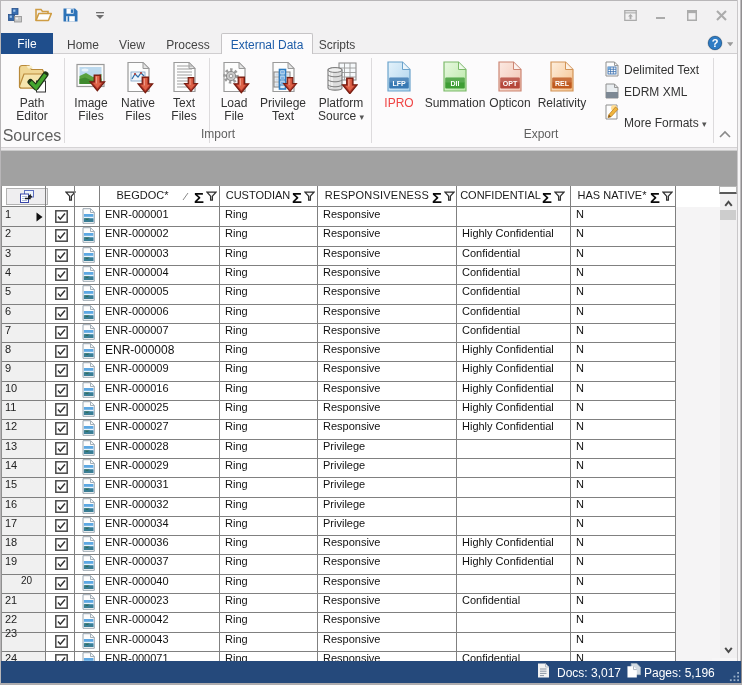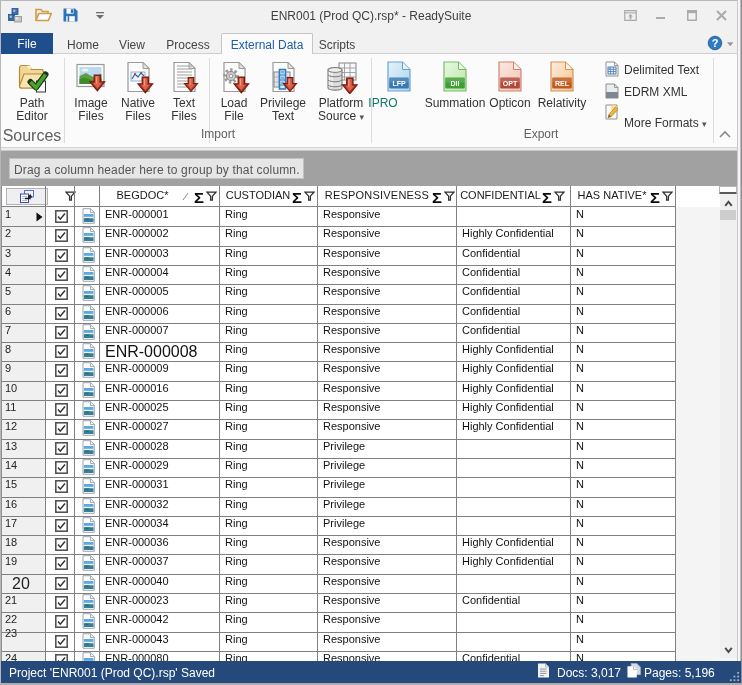--- a/index.html
+++ b/index.html
@@ -37,21 +37,20 @@
 <path d="M0.5 0.5 H12 L14.5 3 V13.5 H0.5 Z" fill="#2d73b8"></path>
 <rect x="3.5" y="0.5" width="7" height="5.2" fill="#fdfdfd"></rect>
 <rect x="7.8" y="1.3" width="2.2" height="3.6" fill="#2d73b8"></rect>
 <rect x="3.2" y="8.2" width="8.6" height="5.3" fill="#fdfdfd"></rect>
 <rect x="4.6" y="8.2" width="1.6" height="5.3" fill="#2d73b8"></rect>
 </svg>
 <svg class="a" style="left:95px;top:12px" width="10" height="7" viewBox="0 0 10 7">
 <rect x="1" y="0" width="8" height="1.3" fill="#6f6f6f"></rect>
 <path d="M1 3 H9 L5 7 Z" fill="#6f6f6f"></path>
 </svg>
-<div class="a" style="left:371px;top:9px;transform:translateX(-50%);white-space:nowrap;font-size:12px;color:#3f3f3f">ENR001 (Prod QC).rsp* - ReadySuite</div>
 <svg class="a" style="left:623px;top:10px" width="15" height="11" viewBox="0 0 15 13">
 <rect x="0.75" y="0.75" width="13.5" height="11.5" fill="none" stroke="#ababab" stroke-width="1.5"></rect>
 <line x1="0.75" y1="3.4" x2="14.25" y2="3.4" stroke="#ababab" stroke-width="1.3"></line>
 <path d="M7.5 4.6 L10.4 7.8 H8.6 V11 H6.4 V7.8 H4.6 Z" fill="#ababab"></path>
 </svg>
 <div class="a" style="left:656px;top:16.5px;width:9px;height:2.6px;background:#ababab"></div>
 <svg class="a" style="left:687px;top:10px" width="10" height="11" viewBox="0 0 10 11">
 <rect x="0.75" y="0.75" width="8.5" height="9.5" fill="none" stroke="#ababab" stroke-width="1.5"></rect>
 <rect x="0.75" y="0.75" width="8.5" height="2.4" fill="#ababab"></rect>
 </svg>
@@ -201,21 +200,21 @@
           <stop offset="1" stop-color="#aed4ed"></stop>
         </linearGradient>
       </defs>
       <path d="M1 1 H15.5 L23 8.5 V30 H1 Z" fill="url(#gLFP)" stroke="#6ba3cc" stroke-width="1.2"></path>
       <path d="M15.5 1 L15.5 8.5 H23 Z" fill="#ffffff" opacity="0.65"></path>
       <path d="M15.5 1 L15.5 8.5 H23" fill="none" stroke="#6ba3cc" stroke-width="1"></path>
       <rect x="2.2" y="16.5" width="19.6" height="11" rx="1" fill="#3879b3"></rect>
       <rect x="2.2" y="16.5" width="19.6" height="5" rx="1" fill="#ffffff" opacity="0.14"></rect>
       <text x="12" y="24.8" font-size="7" font-weight="bold" fill="#fff" text-anchor="middle" font-family="Liberation Sans">LFP</text>
     </svg>
-<div class="a" style="left:383px;top:96px;transform:translateX(-50%);white-space:nowrap;font-size:12px;color:#0f766e">IPRO</div>
+<div class="a" style="left:399px;top:96px;transform:translateX(-50%);white-space:nowrap;font-size:12px;color:#ef4444">IPRO</div>
 <svg class="a" style="left:443px;top:61px" width="24" height="31" viewBox="0 0 24 31">
       <defs>
         <linearGradient id="gDII" x1="0" y1="0" x2="1" y2="1">
           <stop offset="0" stop-color="#e8f8e0"></stop>
           <stop offset="1" stop-color="#b8e8a6"></stop>
         </linearGradient>
       </defs>
       <path d="M1 1 H15.5 L23 8.5 V30 H1 Z" fill="url(#gDII)" stroke="#7cb96a" stroke-width="1.2"></path>
       <path d="M15.5 1 L15.5 8.5 H23 Z" fill="#ffffff" opacity="0.65"></path>
       <path d="M15.5 1 L15.5 8.5 H23" fill="none" stroke="#7cb96a" stroke-width="1"></path>
@@ -269,23 +268,20 @@
     </svg>
 <div class="a" style="left:624px;top:85px;white-space:nowrap;font-size:12px;color:#333">EDRM XML</div>
 <svg class="a" style="left:604px;top:104px" width="16" height="16" viewBox="0 0 16 16">
       <path d="M2 1 H13 V15 H2 Z" fill="#fdfdfd" stroke="#8f8f8f" stroke-width="1"></path>
       <circle cx="10" cy="4" r="3" fill="#ffd98a" opacity="0.9"></circle>
       <path d="M4 13.5 L5 10.5 L11.5 3 L14 5.2 L7 12.8 Z" fill="#f2b53d" stroke="#b97f1e" stroke-width="0.8"></path>
       <path d="M4 13.5 L5 10.5 L7 12.8 Z" fill="#8a5a20"></path>
     </svg>
 <div class="a" style="left:624px;top:116px;white-space:nowrap;font-size:12px;color:#333">More Formats <span style="font-size:9px;color:#555">▾</span></div>
 <div class="a" style="left:1px;top:150px;width:736px;height:36px;background:#a1a1a1;border-top:1px solid #cbcbcb"></div>
-<div class="a" style="left:9px;top:158px;width:295px;height:21px;background:#e7e6e7;border:1px solid #c2c2c2">
-      <div style="font-size:12px;color:#555;padding:3.5px 0 0 4px;letter-spacing:0.15px;white-space:nowrap">Drag a column header here to group by that column.</div>
-    </div>
 <div class="a" style="left:1px;top:186px;width:719px;height:21px;background:#fff"></div>
 <div class="a" style="left:1px;top:206px;width:675px;height:1px;background:#808080"></div>
 <div class="a" style="left:6px;top:188px;width:42px;height:17px;background:#efeef0;border:1px solid #b2b2b2"></div>
 <svg class="a" style="left:20px;top:190px" width="14" height="13" viewBox="0 0 14 13">
 <rect x="4.5" y="0.5" width="9" height="6.5" fill="#eef4fb" stroke="#5d6fc0" stroke-width="1"></rect>
 <rect x="0.5" y="4" width="8" height="8.5" fill="#fff" stroke="#3947a8" stroke-width="1"></rect>
 <path d="M2 6.5 H7 M2 8.5 H7 M2 10.5 H7" stroke="#9aaad0" stroke-width="0.8"></path>
 <path d="M5 8.5 H10 V5.5 L8.2 7.3 M10 5.5 L11.8 7.3" fill="none" stroke="#1a1a1a" stroke-width="1.4"></path>
 </svg>
 <svg class="a" style="left:65px;top:191px" width="11" height="10" viewBox="0 0 11 10">
@@ -504,21 +500,21 @@
 <div class="a" style="left:82px;top:343px">
       <svg width="13" height="16" viewBox="0 0 13 16" style="display:block">
         <path d="M1 0.7 H8.5 L12.3 4.5 V15.3 H1 Z" fill="#fdfdfd" stroke="#9aa7b1" stroke-width="1"></path>
         <path d="M8.5 0.7 V4.5 H12.3" fill="none" stroke="#9aa7b1" stroke-width="0.9"></path>
         <rect x="1.9" y="6" width="9.5" height="8" fill="#5da8e3"></rect>
         <rect x="1.9" y="8.8" width="9.5" height="1.6" fill="#eaf4fb"></rect>
         <rect x="1.9" y="10.4" width="9.5" height="3.6" fill="#3a7e95"></rect>
         <path d="M1.9 10.4 L5 12 L8 10.4 Z" fill="#2d6a50"></path>
       </svg>
     </div>
-<div class="a" style="left:105px;top:342.5px;white-space:nowrap;font-size:16px;color:#111">ENR-000008</div>
+<div class="a" style="left:105px;top:342.5px;white-space:nowrap;font-size:12px;color:#111">ENR-000008</div>
 <div class="a" style="left:225px;top:342.5px;white-space:nowrap;font-size:11px;color:#111">Ring</div>
 <div class="a" style="left:323px;top:342.5px;white-space:nowrap;font-size:11px;color:#111">Responsive</div>
 <div class="a" style="left:462px;top:342.5px;white-space:nowrap;font-size:11px;color:#111">Highly Confidential</div>
 <div class="a" style="left:576px;top:342.5px;white-space:nowrap;font-size:11px;color:#111">N</div>
 <div class="a" style="left:2px;top:381px;width:674px;height:1px;background:#808080"></div>
 <div class="a" style="left:5px;top:361.5px;white-space:nowrap;font-size:11px;color:#222">9</div>
 <div class="a" style="left:54.5px;top:363.5px">
       <svg width="13" height="13" viewBox="0 0 13 13" style="display:block">
         <rect x="0.8" y="0.8" width="11.4" height="11.4" fill="#fff" stroke="#4a4a4a" stroke-width="1.5"></rect>
         <path d="M3 6.6 L5.3 9.2 L10 3.6" fill="none" stroke="#333" stroke-width="1.5"></path>
@@ -758,21 +754,21 @@
         <rect x="1.9" y="10.4" width="9.5" height="3.6" fill="#3a7e95"></rect>
         <path d="M1.9 10.4 L5 12 L8 10.4 Z" fill="#2d6a50"></path>
       </svg>
     </div>
 <div class="a" style="left:105px;top:554.5px;white-space:nowrap;font-size:11px;color:#111">ENR-000037</div>
 <div class="a" style="left:225px;top:554.5px;white-space:nowrap;font-size:11px;color:#111">Ring</div>
 <div class="a" style="left:323px;top:554.5px;white-space:nowrap;font-size:11px;color:#111">Responsive</div>
 <div class="a" style="left:462px;top:554.5px;white-space:nowrap;font-size:11px;color:#111">Highly Confidential</div>
 <div class="a" style="left:576px;top:554.5px;white-space:nowrap;font-size:11px;color:#111">N</div>
 <div class="a" style="left:2px;top:593px;width:674px;height:1px;background:#808080"></div>
-<div class="a" style="left:12px;top:574.5px;white-space:nowrap;font-size:16px;color:#222">20</div>
+<div class="a" style="left:21px;top:574.5px;white-space:nowrap;font-size:10px;color:#222">20</div>
 <div class="a" style="left:54.5px;top:576.5px">
       <svg width="13" height="13" viewBox="0 0 13 13" style="display:block">
         <rect x="0.8" y="0.8" width="11.4" height="11.4" fill="#fff" stroke="#4a4a4a" stroke-width="1.5"></rect>
         <path d="M3 6.6 L5.3 9.2 L10 3.6" fill="none" stroke="#333" stroke-width="1.5"></path>
       </svg>
     </div>
 <div class="a" style="left:82px;top:575px">
       <svg width="13" height="16" viewBox="0 0 13 16" style="display:block">
         <path d="M1 0.7 H8.5 L12.3 4.5 V15.3 H1 Z" fill="#fdfdfd" stroke="#9aa7b1" stroke-width="1"></path>
         <path d="M8.5 0.7 V4.5 H12.3" fill="none" stroke="#9aa7b1" stroke-width="0.9"></path>
@@ -863,37 +859,36 @@
 <div class="a" style="left:82px;top:652px">
       <svg width="13" height="16" viewBox="0 0 13 16" style="display:block">
         <path d="M1 0.7 H8.5 L12.3 4.5 V15.3 H1 Z" fill="#fdfdfd" stroke="#9aa7b1" stroke-width="1"></path>
         <path d="M8.5 0.7 V4.5 H12.3" fill="none" stroke="#9aa7b1" stroke-width="0.9"></path>
         <rect x="1.9" y="6" width="9.5" height="8" fill="#5da8e3"></rect>
         <rect x="1.9" y="8.8" width="9.5" height="1.6" fill="#eaf4fb"></rect>
         <rect x="1.9" y="10.4" width="9.5" height="3.6" fill="#3a7e95"></rect>
         <path d="M1.9 10.4 L5 12 L8 10.4 Z" fill="#2d6a50"></path>
       </svg>
     </div>
-<div class="a" style="left:105px;top:651.5px;white-space:nowrap;font-size:11px;color:#111">ENR-000080</div>
+<div class="a" style="left:105px;top:651.5px;white-space:nowrap;font-size:11px;color:#111">ENR-000071</div>
 <div class="a" style="left:225px;top:651.5px;white-space:nowrap;font-size:11px;color:#111">Ring</div>
 <div class="a" style="left:323px;top:651.5px;white-space:nowrap;font-size:11px;color:#111">Responsive</div>
 <div class="a" style="left:462px;top:651.5px;white-space:nowrap;font-size:11px;color:#111">Confidential</div>
 <div class="a" style="left:576px;top:651.5px;white-space:nowrap;font-size:11px;color:#111">N</div>
 <div class="a" style="left:720px;top:186px;width:17px;height:472px;background:#f1f0f1"></div>
 <div class="a" style="left:712px;top:658px;width:25px;height:3px;background:#f7f6f7"></div>
 <div class="a" style="left:719px;top:186px;width:18px;height:8px;background:#fdfdfd;border:1px solid #b5b5b5;border-bottom:2px solid #5a5a5a;border-radius:1px"></div>
 <svg class="a" style="left:724px;top:199.5px" width="9" height="7.5" viewBox="0 0 11 8">
 <path d="M1.5 6.5 L5.5 1.5 L9.5 6.5" fill="none" stroke="#4a4a4a" stroke-width="2.4"></path>
     </svg>
 <div class="a" style="left:720px;top:210px;width:16px;height:10px;background:#cdcdcd"></div>
 <svg class="a" style="left:724px;top:645.5px" width="9" height="8" viewBox="0 0 11 8">
 <path d="M1.5 1.5 L5.5 6.5 L9.5 1.5" fill="none" stroke="#4a4a4a" stroke-width="2.4"></path>
     </svg>
 <div class="a" style="left:1px;top:661px;width:740px;height:22px;background:#25497b"></div>
-<div class="a" style="left:9px;top:666px;white-space:nowrap;font-size:12px;color:#fff">Project 'ENR001 (Prod QC).rsp' Saved</div>
 <svg class="a" style="left:537px;top:663px" width="13" height="15" viewBox="0 0 12 15">
 <path d="M0.5 0.5 H8 L11.5 4 V14.5 H0.5 Z" fill="#f2f2f2"></path>
 <path d="M8 0.5 V4 H11.5" fill="none" stroke="#b5bdc6" stroke-width="1"></path>
 <path d="M2.5 6 H9 M2.5 8.2 H9 M2.5 10.4 H9 M2.5 12.6 H6.5" stroke="#8a96a5" stroke-width="1"></path>
 </svg>
 <div class="a" style="left:557px;top:666px;white-space:nowrap;font-size:12px;color:#fff">Docs: 3,017</div>
 <svg class="a" style="left:627px;top:663px" width="14" height="15" viewBox="0 0 15 16">
 <path d="M4.5 0.5 H10.5 L14.5 4.5 V12.5 H4.5 Z" fill="#d3dbe2" stroke="#9fb0bd" stroke-width="0.8"></path>
 <path d="M0.5 3.5 H7 L10.5 7 V15.5 H0.5 Z" fill="#fff"></path>
 <path d="M7 3.5 V7 H10.5" fill="none" stroke="#aab4bd" stroke-width="1"></path>

